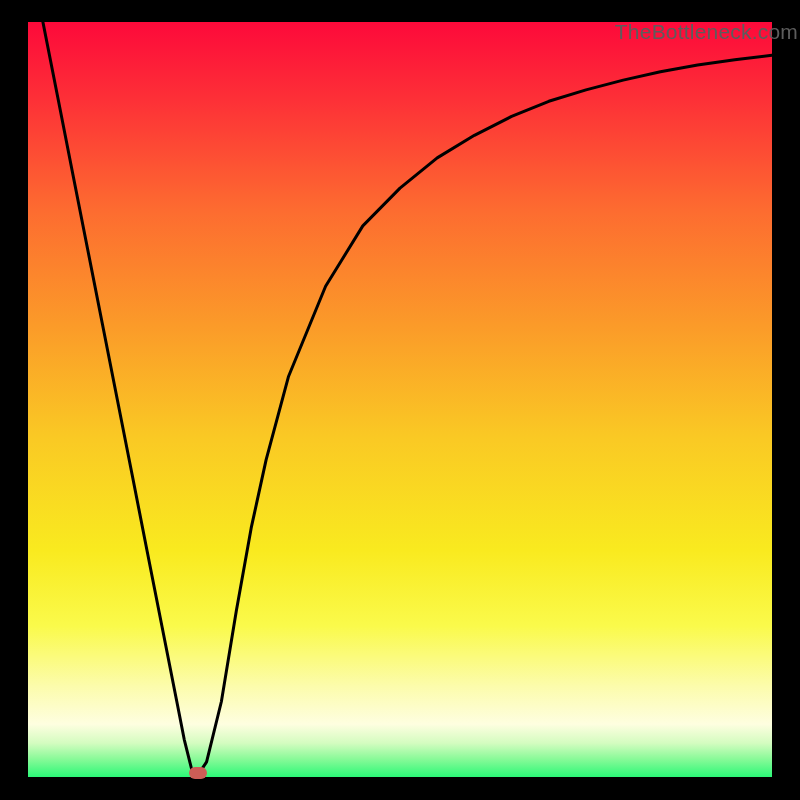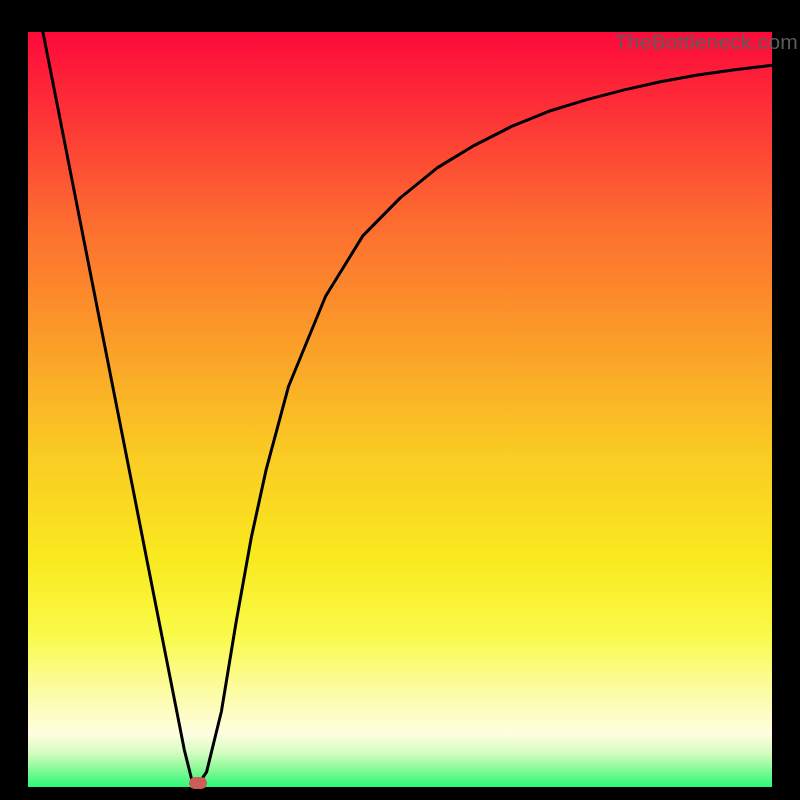--- a/index.html
+++ b/index.html
@@ -7,21 +7,21 @@
     padding: 0;
     width: 800px;
     height: 800px;
     background: #000;
     overflow: hidden;
     font-family: Arial, Helvetica, sans-serif;
   }
   .frame {
     position: absolute;
     left: 28px;
-    top: 32px;
+    top: 22px;
     width: 744px;
     height: 755px;
     background: #f9a8d4;
   }
   .plot-area {
     position: absolute;
     left: 0;
     top: 0;
     width: 744px;
     height: 755px;

